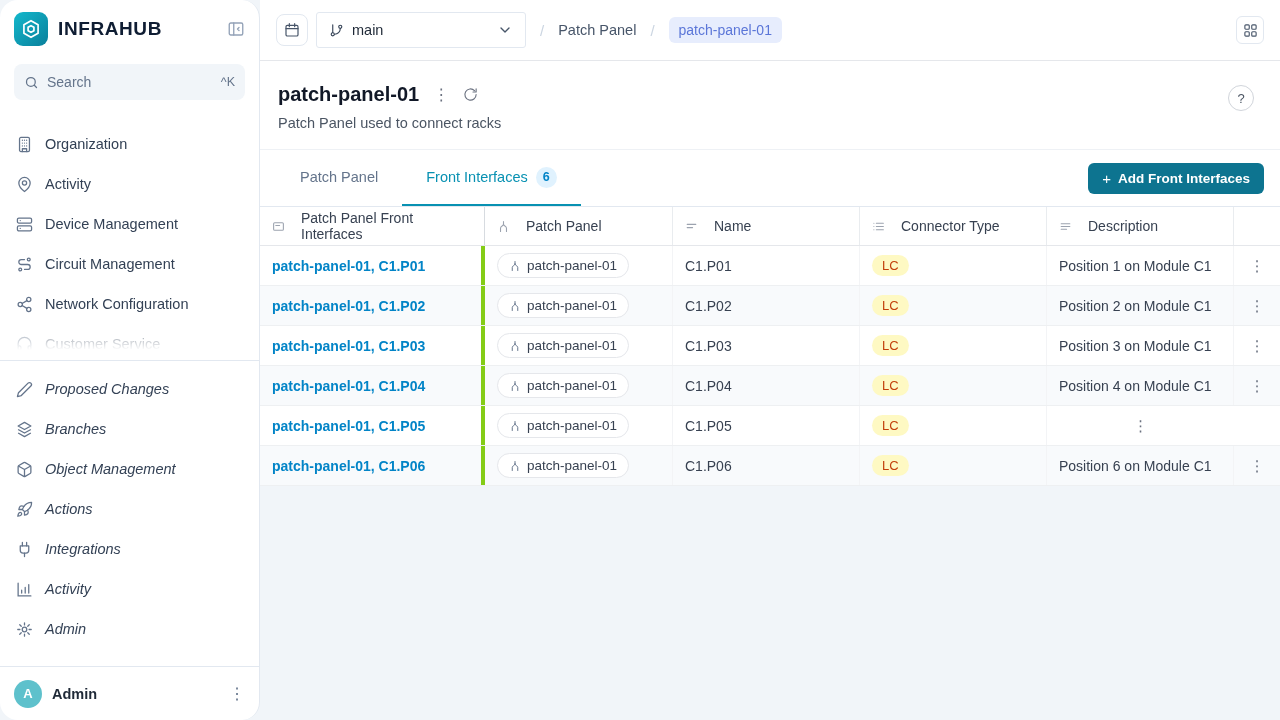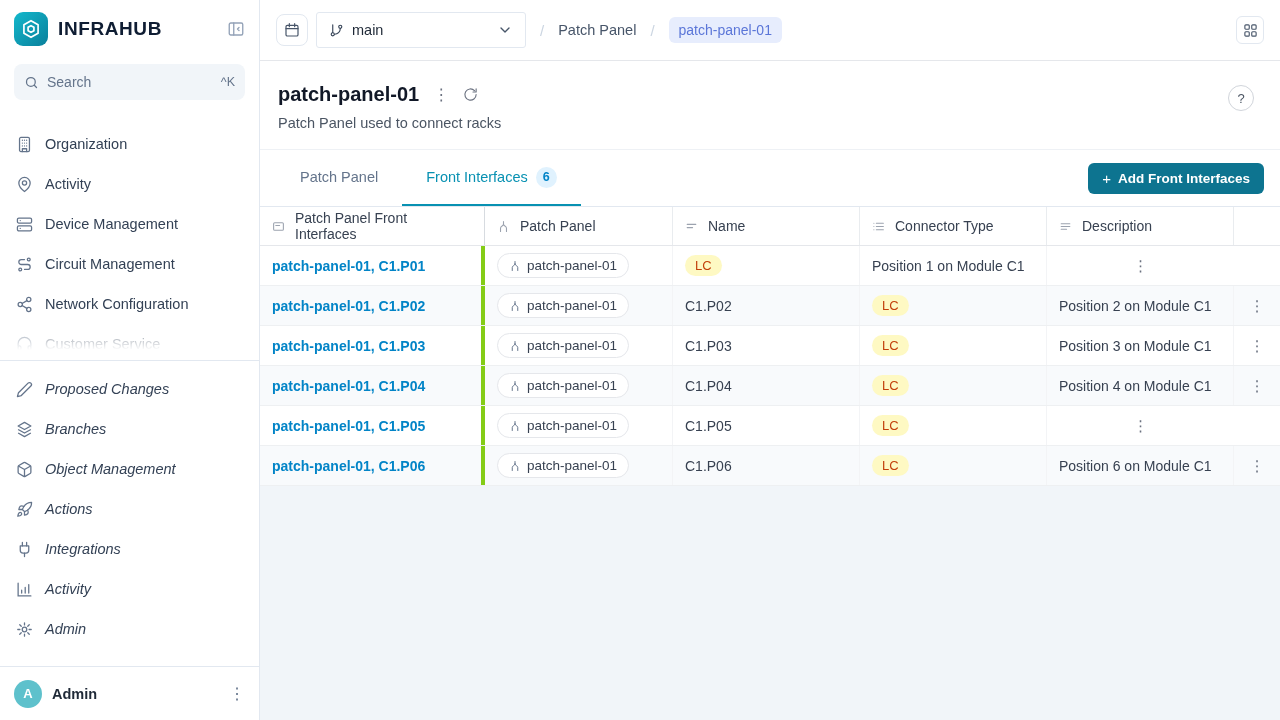--- a/index.html
+++ b/index.html
@@ -1,21 +1,21 @@
 <!DOCTYPE html>
 <html><head>
 <meta charset="utf-8">
 <style>
   * { margin:0; padding:0; box-sizing:border-box; }
   html,body { width:1280px; height:720px; overflow:hidden; }
   body { font-family:"Liberation Sans", sans-serif; display:flex; background:#f1f5f9; color:#334155; }
   svg { display:block; }
 
   
-  .sidebar { width:260px; min-width:260px; background:#fff; border-right:1px solid #e2e8f0; display:flex; flex-direction:column; }
+  .sidebar { width:260px; min-width:260px; background:#fff; border-right:1px solid #e2e8f0; display:flex; flex-direction:column;border-radius:18px; }
   .logo-row { height:58px; display:flex; align-items:center; padding:0 14px; gap:10px; }
   .logo-mark { width:34px; height:34px; border-radius:9px; background:linear-gradient(135deg,#13b8cc,#0a7f9b); display:flex; align-items:center; justify-content:center; color:#fff; }
   .logo-text { font-size:19px; font-weight:800; letter-spacing:.6px; color:#0f1d33; }
   .collapse-btn { margin-left:auto; color:#94a3b8; cursor:pointer; }
   .search-box { margin:6px 14px 12px; height:36px; background:#f1f5f9; border-radius:8px; display:flex; align-items:center; padding:0 10px; gap:8px; color:#64748b; font-size:14px; cursor:pointer; }
   .search-shortcut { margin-left:auto; font-size:12.5px; color:#64748b; }
   .nav-clip { position:relative; height:238px; overflow:hidden; padding-top:12px; }
   .nav-clip::after { content:""; position:absolute; left:0; right:0; bottom:0; height:34px; background:linear-gradient(transparent,#fff); pointer-events:none; }
   .nav-item { height:40px; display:flex; align-items:center; gap:12px; padding:0 16px; font-size:14.5px; font-weight:500; color:#334155; cursor:pointer; }
   .nav-item .nicon { color:#64748b; }
@@ -53,21 +53,21 @@
   .tab { display:flex; align-items:center; gap:8px; padding:0 24px; font-size:14.5px; font-weight:500; color:#64748b; cursor:pointer; border-bottom:2px solid transparent; }
   .tab.active { color:#0891b2; border-bottom-color:#0891b2; }
   .tab-count { background:#e0f2fe; color:#0284c7; border-radius:999px; min-width:21px; height:21px; padding:0 7px; font-size:12.5px; font-weight:600; display:flex; align-items:center; justify-content:center; }
   .tabs-right { margin-left:auto; display:flex; align-items:center; }
   .add-btn { background:#0d7490; color:#fff; border:none; border-radius:6px; height:31px; padding:0 14px; font-size:13.5px; font-weight:600; font-family:inherit; display:flex; align-items:center; gap:7px; cursor:pointer; }
   .add-btn .plus { font-size:15px; font-weight:500; }
 
   .table { background:#fff; }
   .trow { display:grid; grid-template-columns:225px 188px 187px 187px 187px 1fr; }
   .thead { border-bottom:1px solid #e5e7eb; height:39px; }
-  .th { display:flex; align-items:center; gap:10px; padding:0 12px; font-size:14px; font-weight:500; color:#374151; border-right:1px solid #e9ecef; }
+  .th { display:flex; align-items:center; gap:16px; padding:0 12px; font-size:14px; font-weight:500; color:#374151; border-right:1px solid #e9ecef; }
   .th .hicon { color:#9ca3af; }
   .th:first-child { border-right:1px solid #d7dbe0; }
   .th:last-child { border-right:none; }
   .tbody-row { height:40px; border-bottom:1px solid #eef0f2; }
   .tbody-row:nth-child(odd) { background:#f8fafc; }
   .td { display:flex; align-items:center; padding:0 12px; font-size:14px; color:#374151; border-right:1px solid #f3f4f6; overflow:hidden; white-space:nowrap; }
   .td:first-child { border-right:4px solid #84cc16;font-weight:bold; }
   .td:last-child { border-right:none; justify-content:center; padding:0; }
   .cell-link { color:#0284c7; cursor:pointer; text-decoration:none; }
   .pp-pill { display:flex; align-items:center; gap:6px; border:1px solid #e5e7eb; background:#fff; border-radius:999px; padding:4px 11px; font-size:13.5px; color:#374151; cursor:pointer; }
@@ -382,20 +382,21 @@
             <span class="picon">
               <svg width="12" height="12" viewBox="0 0 24 24" fill="none" stroke="currentColor" stroke-width="2" stroke-linecap="round" stroke-linejoin="round">
                 <path d="M12 3v5"></path>
                 <path d="M12 8c0 3.5-5.5 3-5.5 7v6"></path>
                 <path d="M12 8c0 3.5 5.5 3 5.5 7v6"></path>
               </svg>
             </span>
             <span>patch-panel-01</span>
           </span>
         </div>
+      <div class="td">C1.P01</div>
       <div class="td">
           <span class="lc-badge">LC</span>
         </div>
       <div class="td">Position 1 on Module C1</div>
       <div class="td">
           <span class="row-kebab">⋮</span>
         </div>
     </div>
 
     <div class="trow tbody-row">

